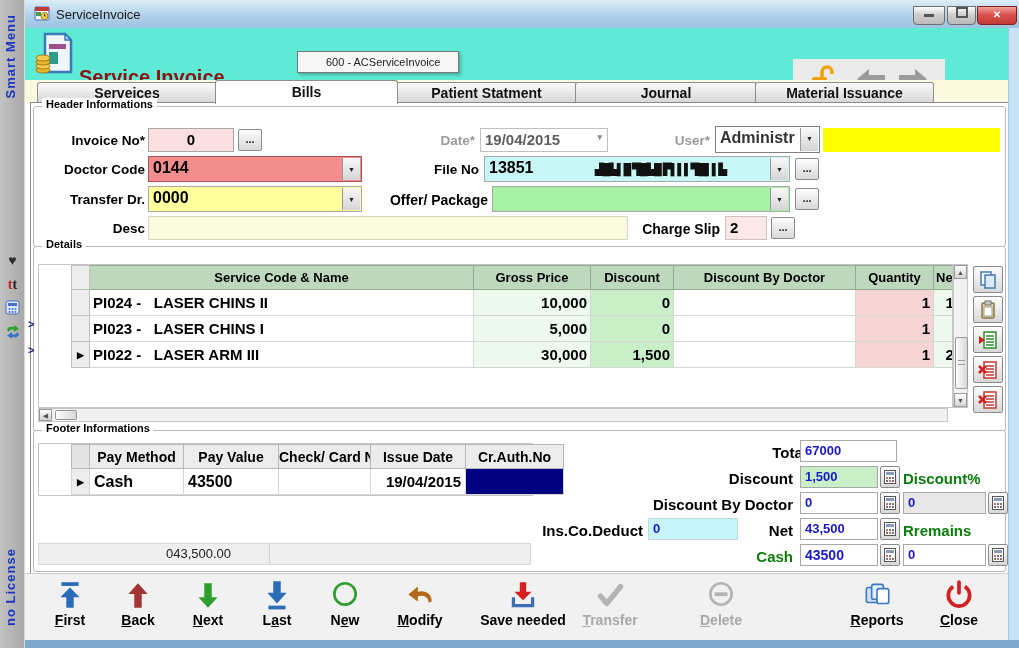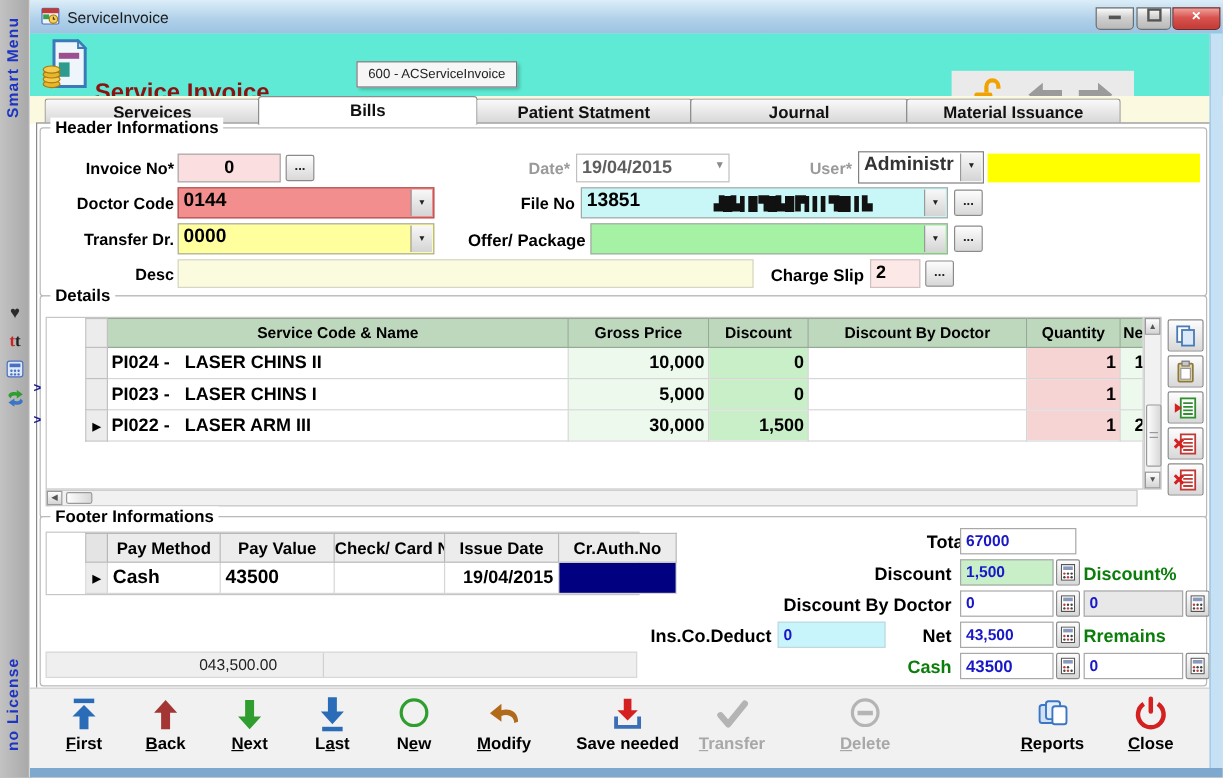--- a/index.html
+++ b/index.html
@@ -11,29 +11,29 @@
   .side-icon{left:4px;width:17px;height:17px;font-size:14px;line-height:17px;text-align:center;}
   
   #window{left:25px;top:0;width:994px;height:648px;background:#fff;}
   #titlebar{left:0;top:0;width:994px;height:28px;background:linear-gradient(#dcedf8,#aecfe8 60%,#9cc3e2);border-bottom:1px solid #8fb8d8;}
   .title-text{left:31px;top:7px;font-size:13px;color:#1a1a1a;}
   .wc{top:6px;height:17px;border:1px solid #6e6e6e;border-radius:0 0 4px 4px;background:linear-gradient(#fdfdfd,#cfcfcf 45%,#b9b9b9);color:#444;text-align:center;font-size:10px;line-height:15px;font-weight:bold;}
   .wc.close{background:linear-gradient(#f0a19a,#d9534f 45%,#c23a35);color:#fff;border-color:#7e221f;}
   #headerband{left:0;top:28px;width:994px;height:52px;background:#5eead4;}
   .app-title{left:54px;top:38px;font-size:20px;font-weight:bold;color:#8b1212;}
   #navpanel{left:768px;top:31px;width:152px;height:40px;background:#eaeaea;}
-  .tooltip{left:272px;top:51px;width:132px;height:20px;background:#f6f6f6;border:1px solid #777;box-shadow:2px 2px 3px rgba(0,0,0,.25);font-size:11px;color:#222;line-height:20px;text-align:center;z-index:50;}
+  .tooltip{left:272px;top:51px;width:132px;height:20px;background:#f6f6f6;border:1px solid #777;box-shadow:2px 2px 3px rgba(0,0,0,.25);font-size:11px;color:#222;line-height:20px;text-align:left;z-index:50;padding-left:28px;}
   
   #tabbar{left:0;top:80px;width:994px;height:23px;background:#fcf9e1;}
   .tab{top:2px;height:20px;background:linear-gradient(#fafafa,#d6d6d6);border:1px solid #8e8e8e;border-bottom:none;border-radius:3px 3px 0 0;text-align:center;font-weight:bold;font-size:14px;line-height:20px;color:#111;}
   .tab.active{top:0;height:23px;background:#fff;line-height:23px;z-index:5;}
   
   #contentframe{left:5px;top:102px;width:977px;height:471px;background:#fff;border:1px solid #8a8a8a;}
   .groupbox{border:1px solid #b9b9b9;border-radius:3px;background:#fff;}
-  .gb-label{position:absolute;top:-9px;left:8px;background:#fff;padding:0 4px;font-weight:bold;font-size:14px;color:#000;}
+  .gb-label{position:absolute;top:-9px;left:8px;background:#fff;padding:0 4px;font-weight:bold;font-size:11px;color:#000;}
   .lbl{font-weight:bold;font-size:13.5px;color:#000;text-align:right;}
   .lbl.gray{color:#9a9a9a;}
   .lbl.green{color:#0a7d0a;text-align:left;font-size:15px;}
   .field{border:1px solid #a8a8a8;font-weight:bold;font-size:15px;color:#000;box-sizing:border-box;padding:2px 4px;white-space:nowrap;overflow:hidden;}
   .btn3d{background:linear-gradient(#fdfdfd,#d8d8d8);border:1px solid #8a8a8a;border-radius:2px;text-align:center;box-sizing:border-box;}
   .dots{font-size:11px;font-weight:bold;line-height:18px;color:#222;}
   .dd{position:absolute;right:1px;top:1px;bottom:1px;width:17px;background:linear-gradient(#f8f8f8,#d4d4d4);border-left:1px solid #999;font-size:7px;color:#222;text-align:center;line-height:22px;}
   .calc{width:20px;height:22px;}
   .blue-val{color:#1818c8;font-weight:bold;font-size:13px;}
   

